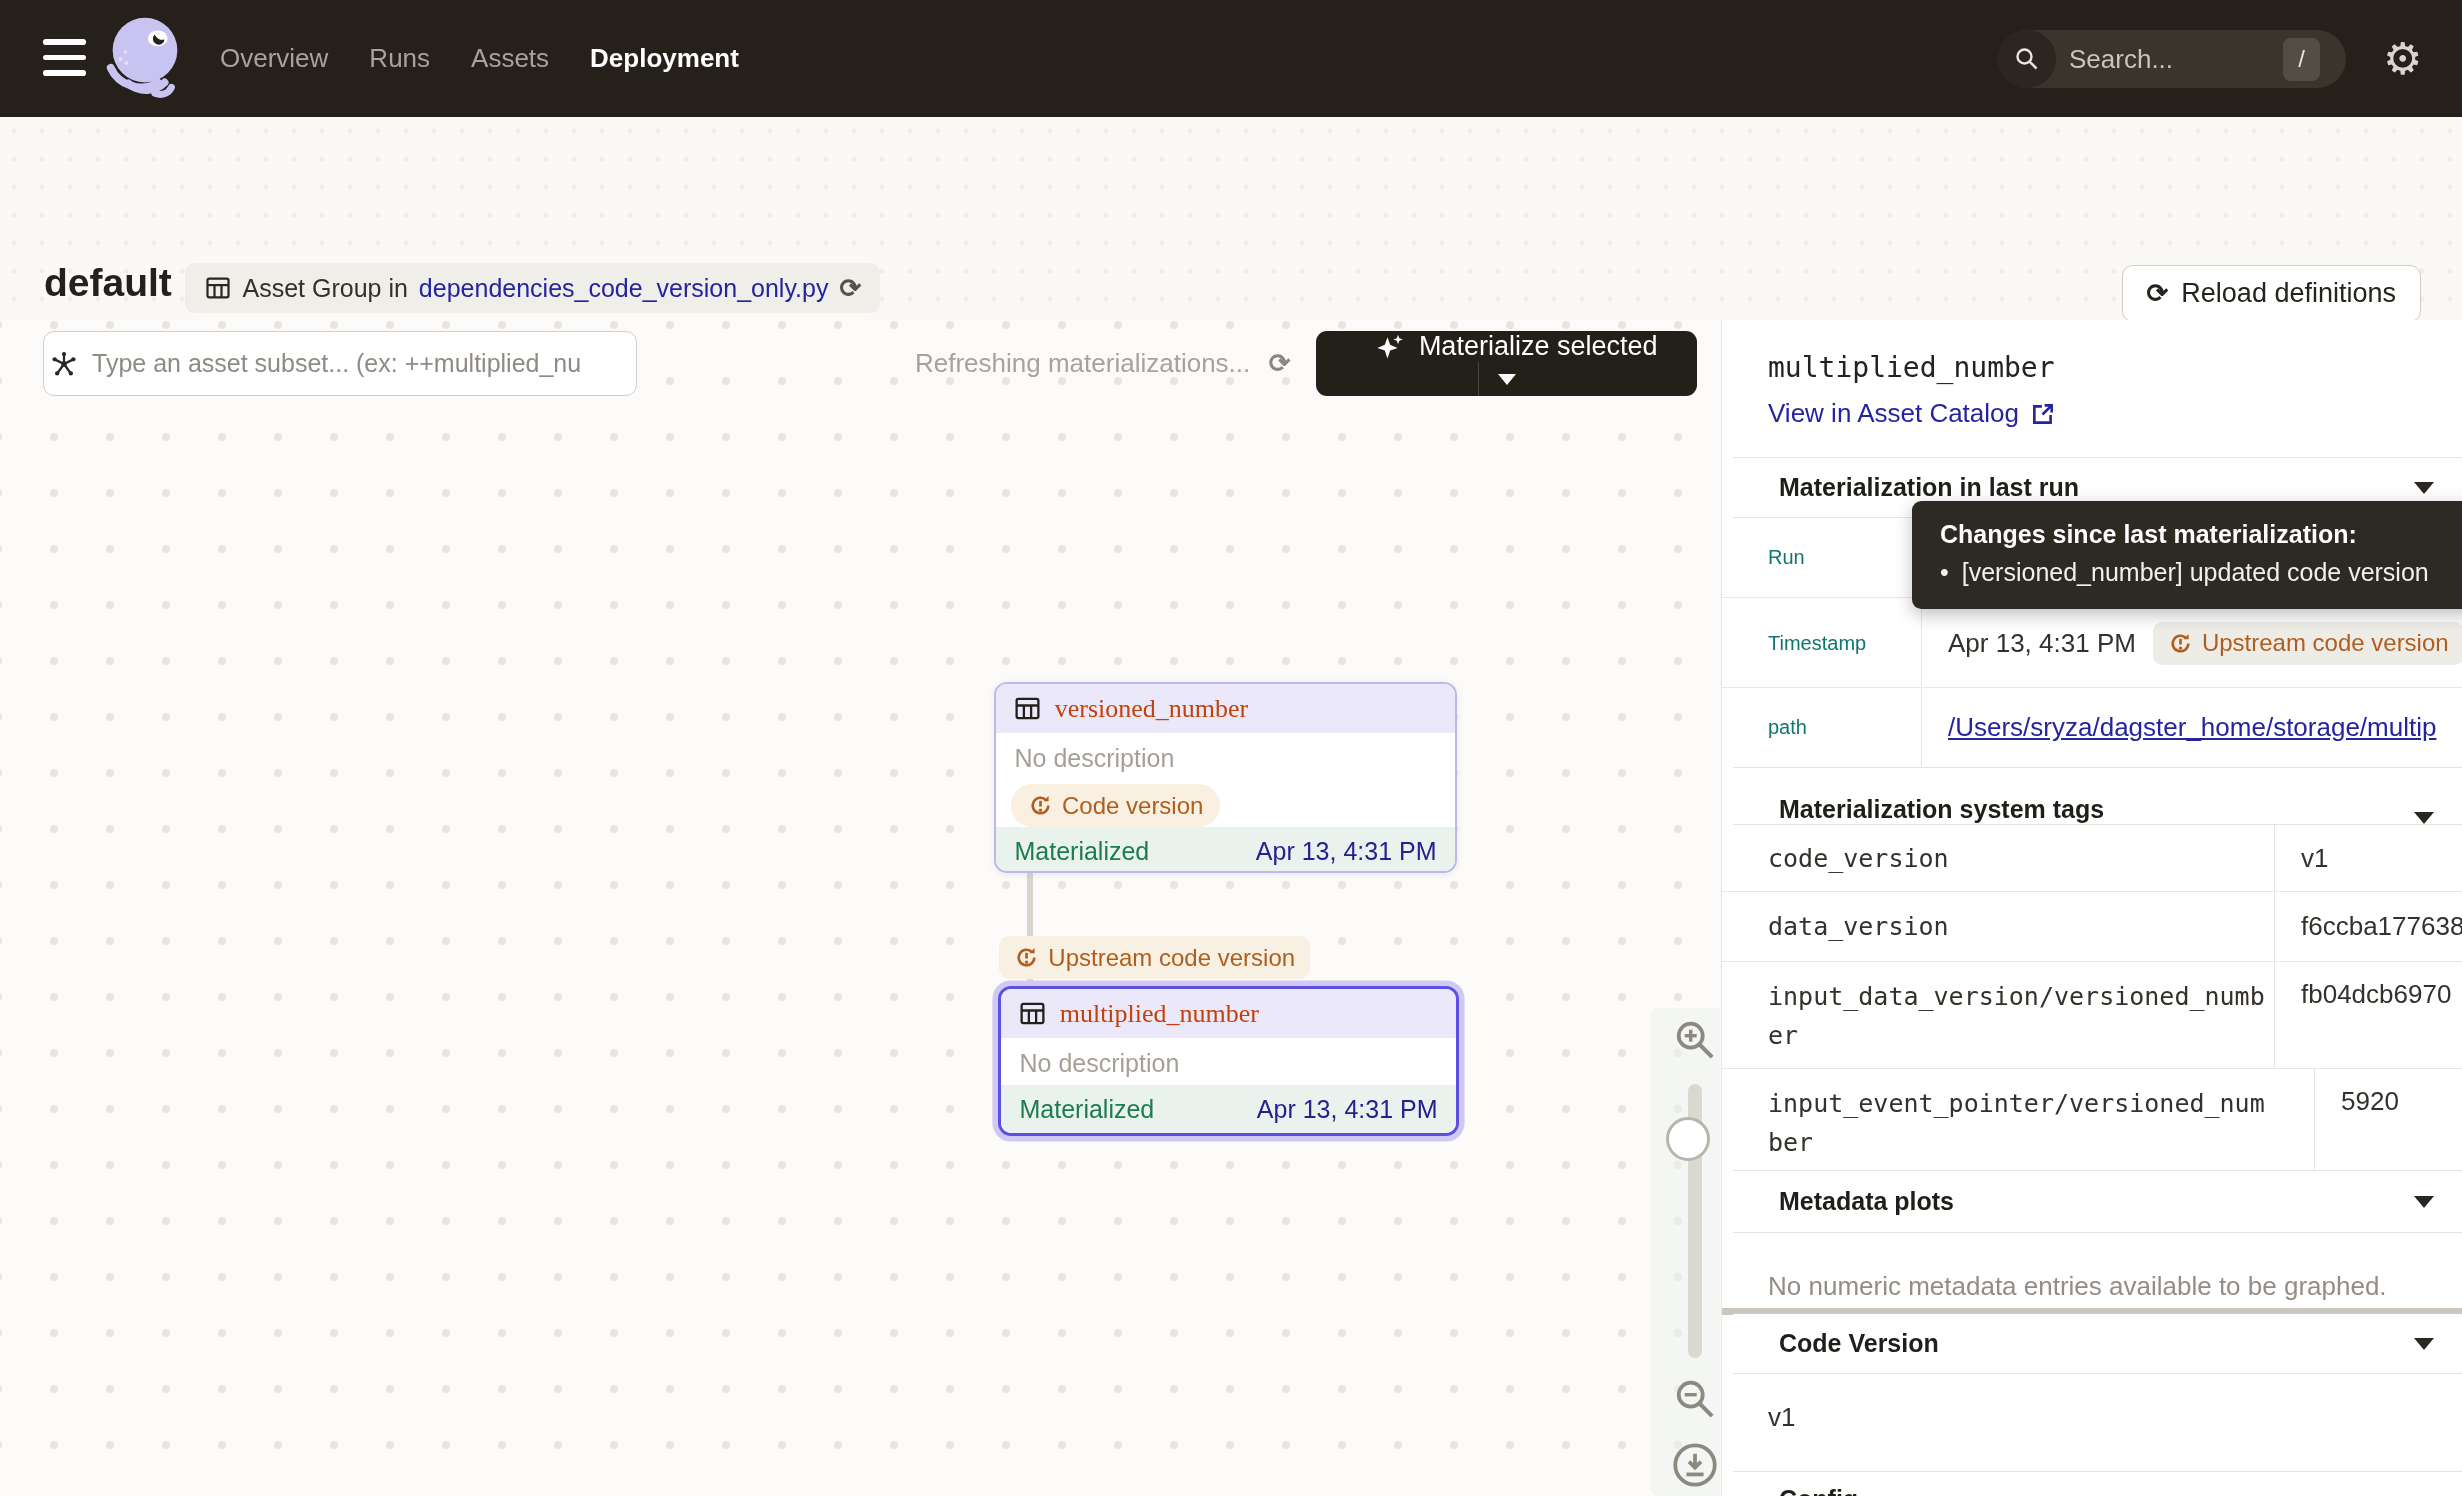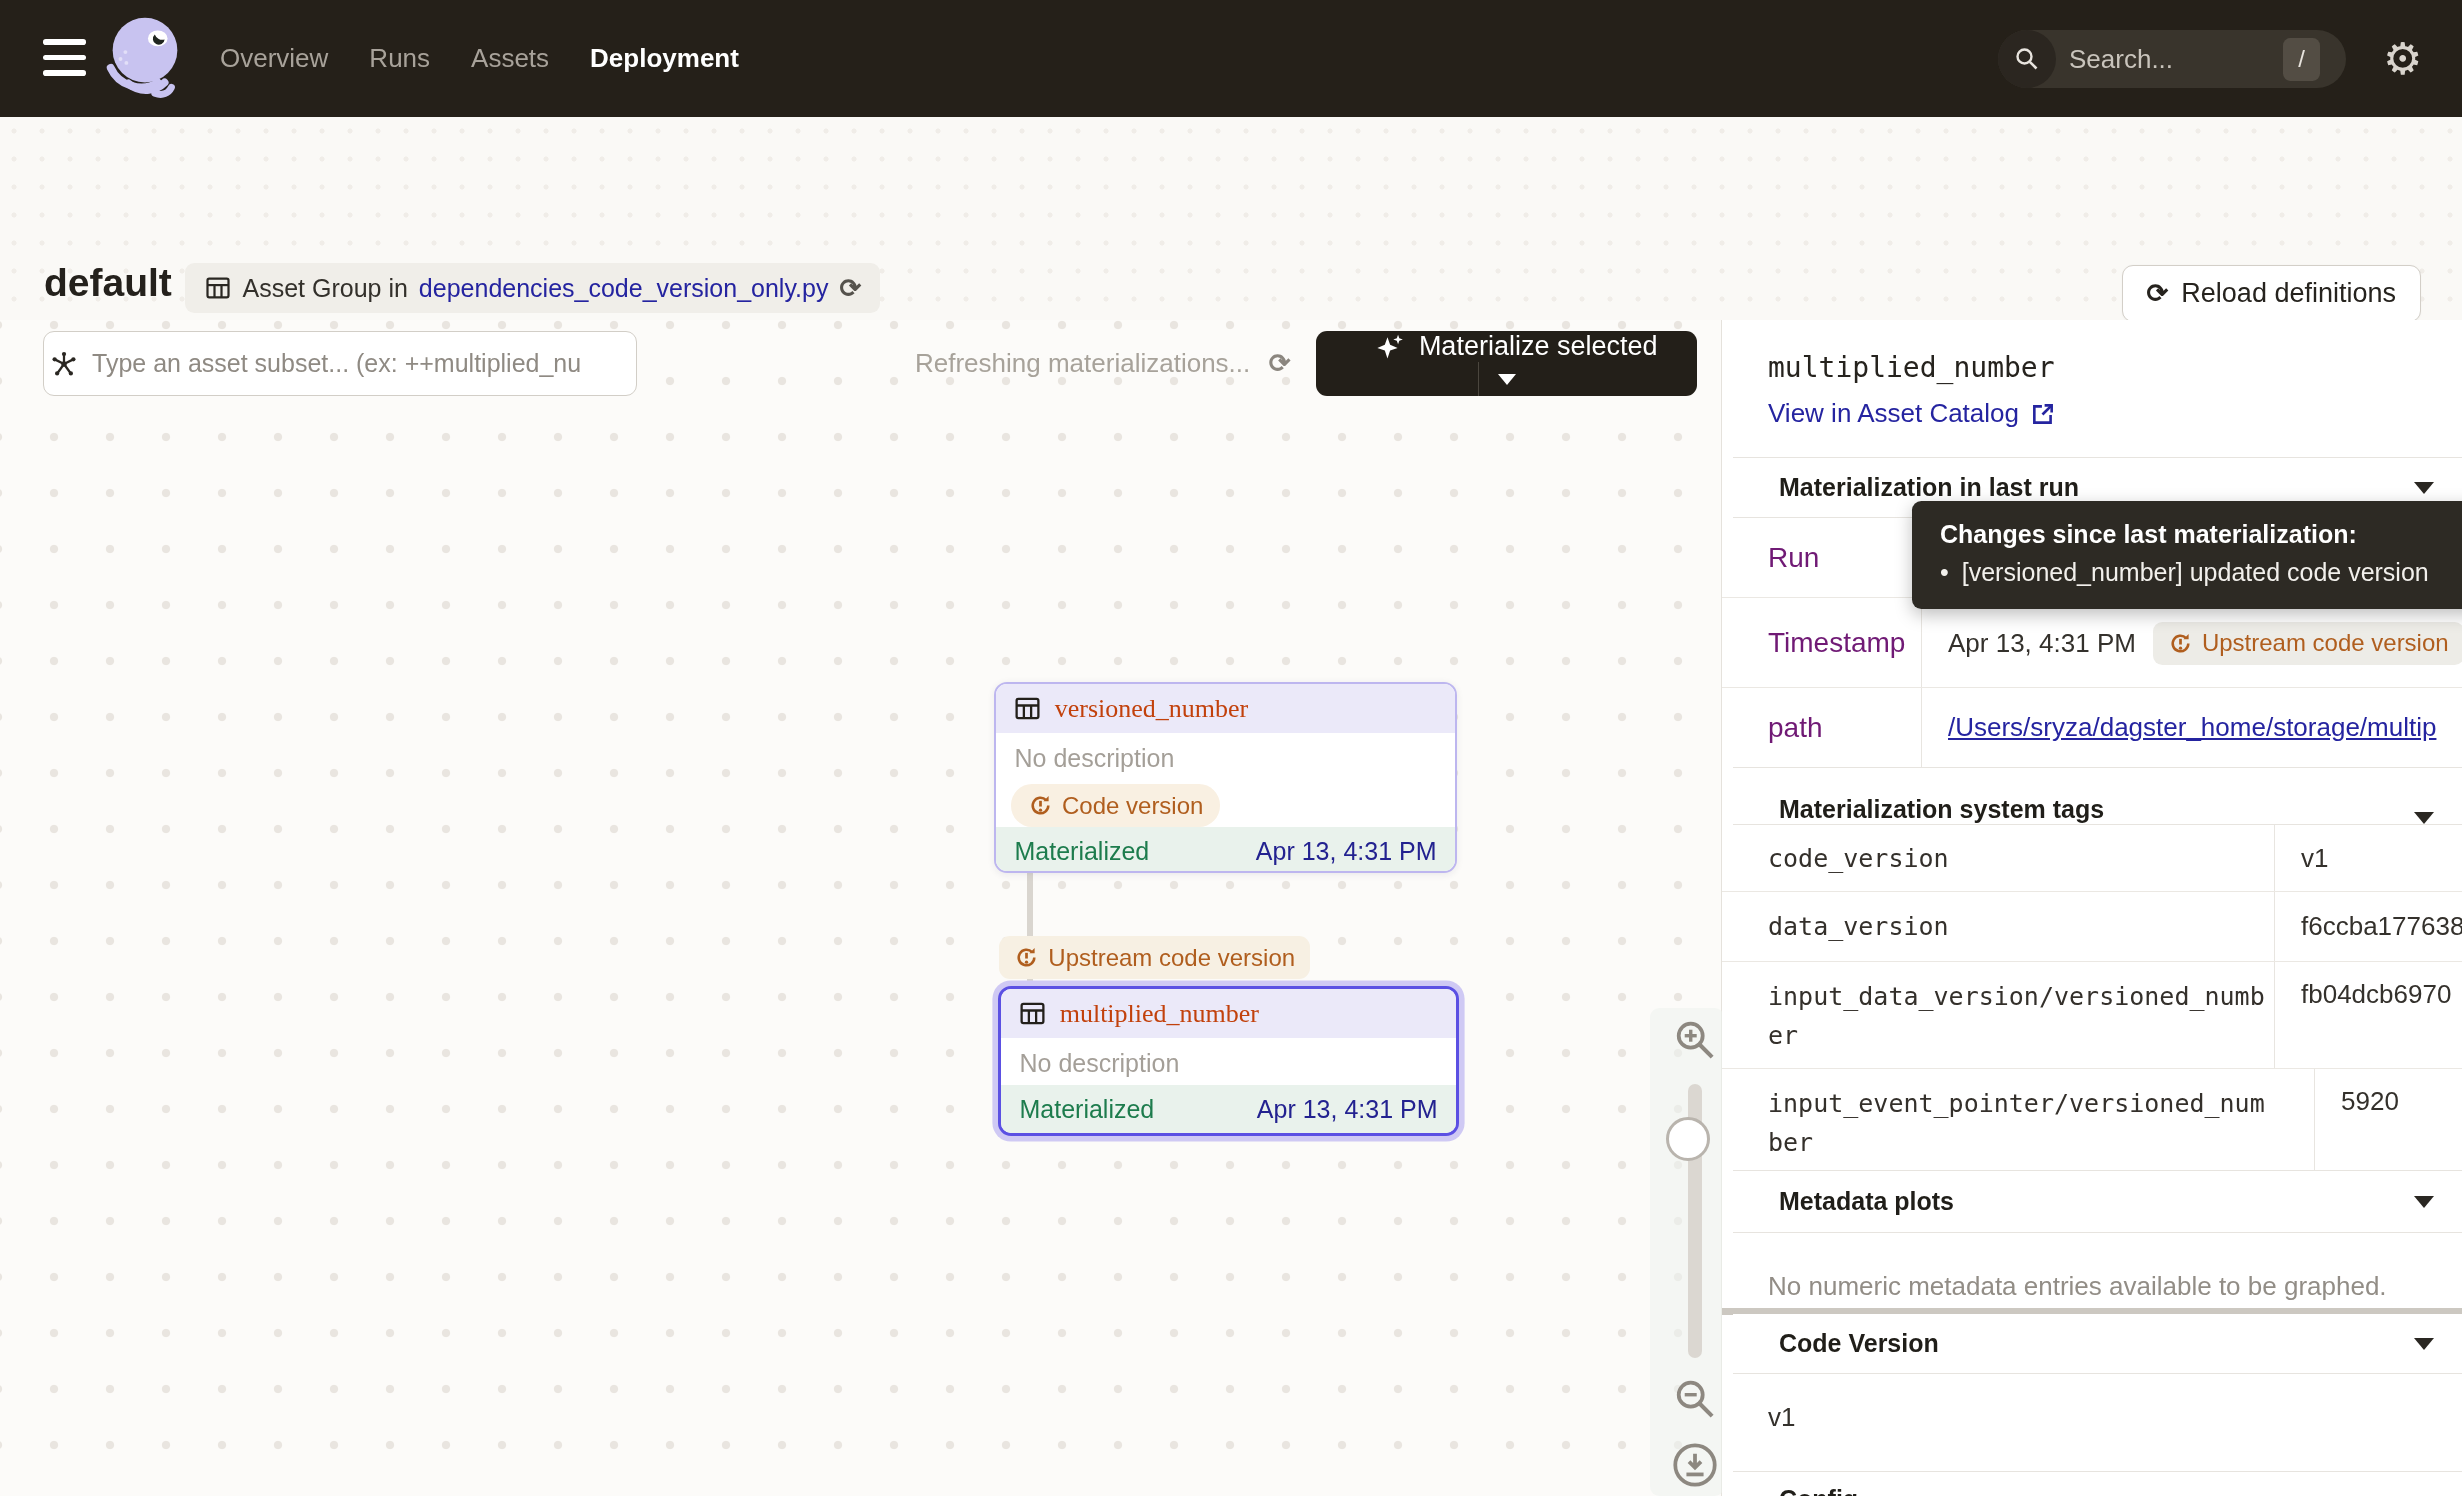--- a/index.html
+++ b/index.html
@@ -77,21 +77,21 @@
 
   
   #sidepanel { left:1722px; top:320px; width:740px; height:1177px; background:#FFFFFF; }
   .sptitle { left:46px; top:31px; font-size:28px; color:#26231E; }
   .splink { left:46px; top:78px; font-size:26px; color:#2524A0; display:flex; align-items:center; gap:11px; cursor:pointer; }
   .sechead { left:11px; width:740px; border-top:1.9px solid #E7E4DF; border-bottom:1.9px solid #E7E4DF; background:#FFFFFF; display:flex; align-items:center; }
   .sechead .shlabel { font-size:25px; font-weight:700; color:#201E19; padding-left:46px; }
   .sechead .shcaret { position:absolute; right:39px; width:0; height:0; border-left:10.2px solid transparent; border-right:10.2px solid transparent; border-top:12px solid #2A2722; cursor:pointer; }
   .kvrow { left:0; width:740px; display:flex; }
   .kvrow + .kvrow { border-top:1.9px solid #EBE8E3; }
-  .kvlabel { font-size:28px; color:#701a75; padding-left:46px; }
+  .kvlabel { font-size:20px; color:#0f766e; padding-left:46px; }
   .kvval { border-left:1.9px solid #E8E5E0; overflow:hidden; white-space:nowrap; display:flex; align-items:center; padding-left:26px; font-size:26px; color:#34312C; }
   .tagkey { font-family:"DejaVu Sans Mono", monospace; font-size:25px; color:#34302B; width:486px; word-break:break-all; line-height:39px; }
   .pathlink { color:#2524A0; text-decoration:underline; cursor:pointer; white-space:nowrap; }
   .graypill { display:inline-flex; align-items:center; gap:9.3px; height:43px; border-radius:9.3px; background:#EDECE7; padding:0 15px; font-size:24px; color:#B05E1E; margin-left:16.7px; flex:none; }
   .emptymsg { left:46px; top:951px; font-size:26px; color:#928D86; }
   .thickdiv { left:0; top:988px; width:740px; height:6.5px; background:#CCC8C1; }
   .cvvalue { left:46px; top:1082px; font-size:26px; color:#34312C; }
 
   
   .tooltip { left:1912px; top:501px; width:592px; background:#2D2A24; border-radius:9.3px; padding:18.5px 26px 22px 28px; z-index:50; box-shadow:0 5.6px 16.7px rgba(0,0,0,0.25); }

